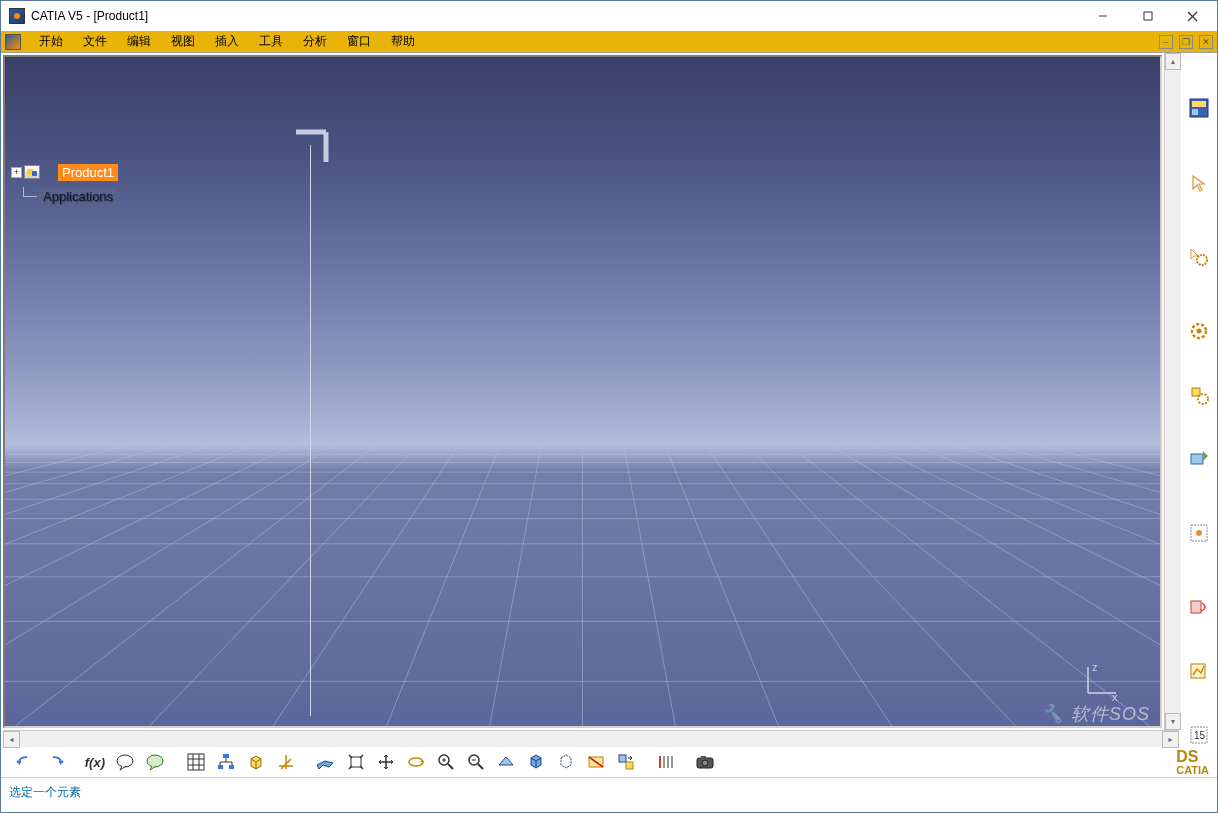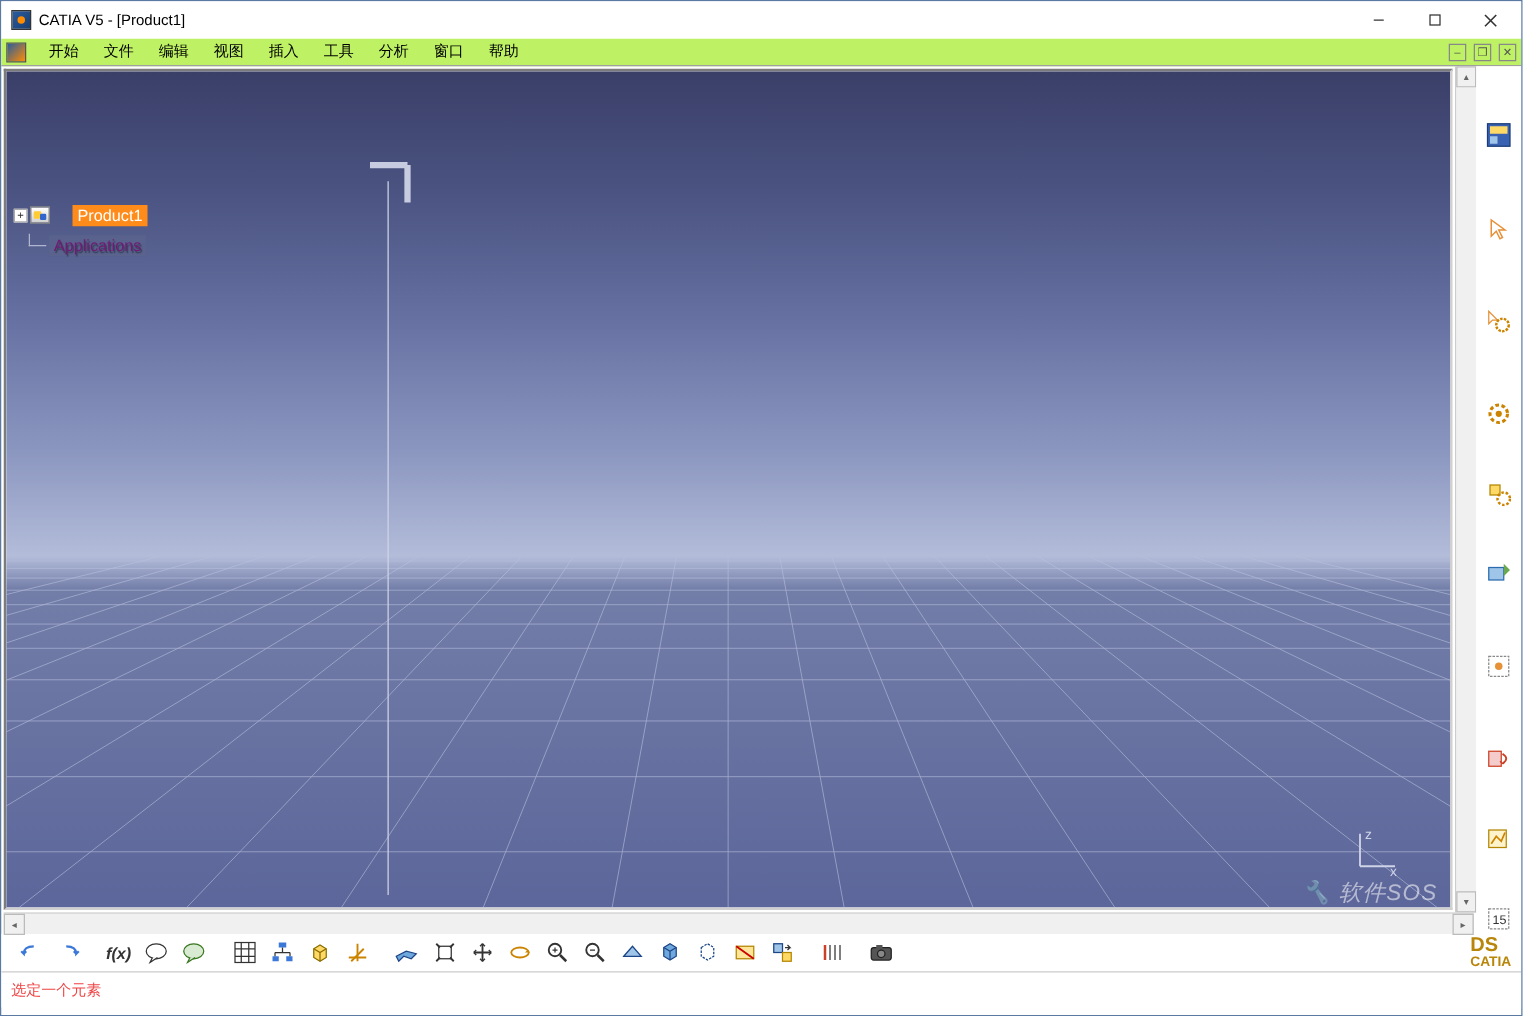--- a/index.html
+++ b/index.html
@@ -36,21 +36,21 @@
 }
 .titlebar-text { color: #000; font-size: 12px; flex: 1; }
 .win-controls { display: flex; }
 .win-btn {
   width: 45px; height: 28px;
   display: flex; align-items: center; justify-content: center;
   color: #333; font-size: 14px;
 }
 .menubar {
   height: 22px;
-  background: #bef264;
+  background: #eab308;
   display: flex;
   align-items: center;
   padding: 0 4px;
   border-bottom: 1px solid #a0a0a0;
   position: relative;
 }
 .menubar-icon {
   width: 16px; height: 16px;
   margin-right: 8px;
   background: linear-gradient(135deg, #2a5d9f, #ff8c00);
@@ -144,21 +144,21 @@
 .tree-label {
   padding: 1px 4px;
 }
 .tree-label.selected {
   background: #ff8c1a;
   color: #fff;
   margin-left: 16px;
 }
 .tree-label.normal {
   background: rgba(90, 100, 140, 0.7);
-  color: #701a75;
+  color: #0f172a;
   text-shadow: 1px 1px 1px rgba(0,0,0,0.4);
 }
 .tree-connector {
   width: 14px;
   border-left: 1px solid #b0b5d0;
   border-bottom: 1px solid #b0b5d0;
   height: 10px;
   margin-left: 12px;
   margin-right: 2px;
   margin-top: -8px;
@@ -229,21 +229,21 @@
 }
 .bt-sep { width: 6px; }
 .statusbar {
   height: 22px;
   background: #fff;
   border-top: 1px solid #ccc;
   display: flex;
   align-items: center;
   padding: 14px 8px;
   font-size: 12px;
-  color: #ef4444;
+  color: #0369a1;
   position: relative;
 }
 .watermark {
   position: absolute;
   right: 10px;
   bottom: 0px;
   font-size: 18px;
   font-style: italic;
   font-weight: normal;
   color: rgba(255,255,255,0.55);

